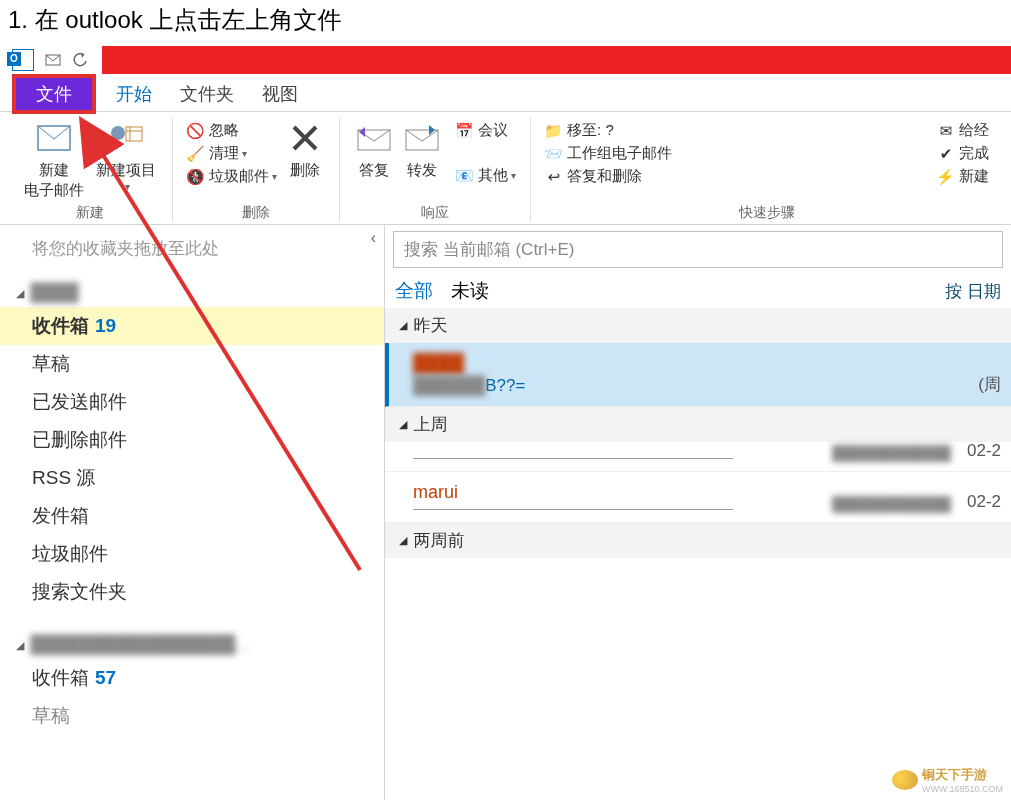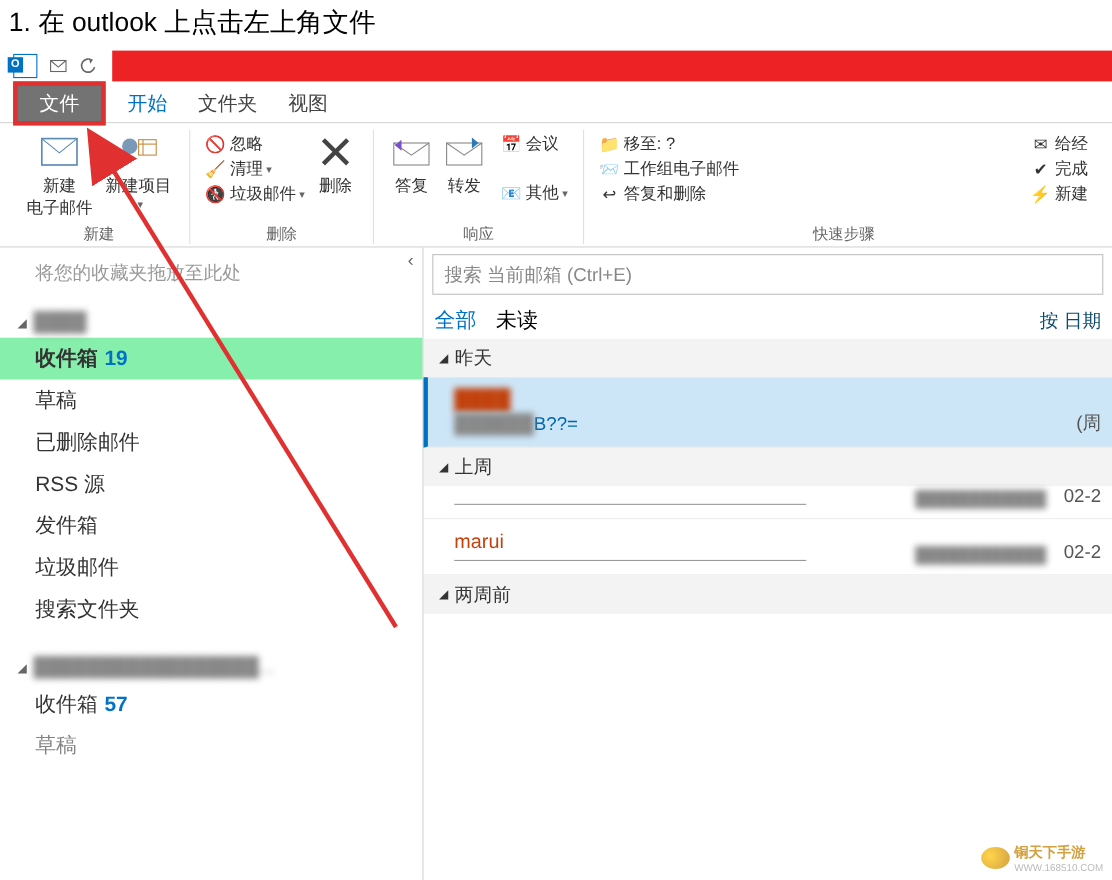--- a/index.html
+++ b/index.html
@@ -4,21 +4,21 @@
 <style>
 *{box-sizing:border-box;margin:0;padding:0;font-family:"Microsoft YaHei","Segoe UI",Arial,sans-serif}
 body{background:#fff;width:1011px;height:800px;overflow:hidden;position:relative}
 .instruction{font-size:24px;padding:4px 8px 8px;color:#000}
 .qat{display:flex;align-items:center;height:32px;padding-left:12px}
 .qat-logo{width:22px;height:22px;background:#fff;border:1px solid #0072c6;position:relative;margin-right:8px}
 .qat-logo::before{content:"O";position:absolute;left:-6px;top:2px;width:14px;height:14px;background:#0072c6;color:#fff;font-size:10px;line-height:14px;text-align:center;font-weight:bold}
 .qat-icon{width:22px;height:22px;margin-right:6px;display:flex;align-items:center;justify-content:center;color:#666}
 .redbar{flex:1;height:28px;background:#ed2224;margin-left:4px}
 .tabs{display:flex;align-items:center;height:36px;border-bottom:1px solid #d4d4d4;padding-left:12px}
-.file-tab{position:relative;background:#737373;color:#fff;padding:4px 20px;font-size:18px;border:4px solid #e03030;margin-right:6px}
+.file-tab{position:relative;background:#6d28d9;color:#fff;padding:4px 20px;font-size:18px;border:4px solid #e03030;margin-right:6px}
 .tab{padding:6px 14px;font-size:18px;color:#444;cursor:pointer}
 .tab.active{color:#0072c6}
 .ribbon{display:flex;border-bottom:1px solid #d4d4d4;padding:6px 8px 2px;position:relative}
 .rgroup{display:flex;flex-direction:column;align-items:center;padding:0 10px;border-right:1px solid #e0e0e0}
 .rgroup:last-child{border-right:none}
 .rgroup-body{display:flex;align-items:flex-start;min-height:84px}
 .rgroup-label{font-size:14px;color:#666;margin-top:2px}
 .big-btn{display:flex;flex-direction:column;align-items:center;padding:2px 6px;cursor:pointer;font-size:15px;color:#333;text-align:center;line-height:1.3}
 .big-icon{width:36px;height:36px;margin-bottom:4px;display:flex;align-items:center;justify-content:center}
 .small-list{display:flex;flex-direction:column;gap:2px;padding-top:2px}
@@ -26,21 +26,21 @@
 .small-btn .si{width:18px;height:18px;margin-right:4px;display:inline-flex;align-items:center;justify-content:center}
 .arrow-down{font-size:10px;margin-left:3px;color:#666}
 .content{display:flex;height:calc(100% - 60px)}
 .navpane{width:385px;border-right:1px solid #d4d4d4;position:relative}
 .fav-drop{color:#999;font-size:17px;padding:12px 12px 12px 32px;border-bottom:1px solid transparent}
 .collapse-caret{position:absolute;right:8px;top:4px;color:#666;font-size:16px;cursor:pointer}
 .acct{display:flex;align-items:center;padding:10px 12px 4px 16px;font-size:17px;color:#666}
 .acct .tri{font-size:11px;margin-right:6px}
 .blur{filter:blur(3px);color:#888}
 .folder{padding:6px 12px 6px 32px;font-size:19px;color:#333;cursor:pointer}
-.folder.sel{background:#86efac;font-weight:bold}
+.folder.sel{background:#fef9c3;font-weight:bold}
 .folder .count{color:#0072c6;font-weight:bold;margin-left:6px}
 .maillist{flex:1;display:flex;flex-direction:column}
 .searchbox{margin:6px 8px;border:1px solid #c0c0c0;padding:6px 10px;color:#888;font-size:17px;cursor:text}
 .filters{display:flex;align-items:center;padding:4px 10px;font-size:19px}
 .filters .f{margin-right:18px;cursor:pointer}
 .filters .f.active{color:#0072c6}
 .filters .sort{margin-left:auto;color:#0c4a6e;font-size:17px}
 .grouphdr{background:#f3f3f3;padding:6px 14px;font-size:17px;color:#333;display:flex;align-items:center}
 .grouphdr .tri{font-size:11px;margin-right:6px}
 .mailitem{padding:10px 16px 10px 28px;border-bottom:1px solid #eee;position:relative}
@@ -219,20 +219,21 @@
   <div class="navpane">
     <div class="collapse-caret">‹</div>
     <div class="fav-drop">将您的收藏夹拖放至此处</div>
     <div class="acct">
         <span class="tri">◢</span>
         <span class="blur">████</span>
       </div>
     <div id="folders">
         <div class="folder sel"><span>收件箱</span><span class="count">19</span></div>
         <div class="folder"><span>草稿</span></div>
+        <div class="folder"><span>已发送邮件</span></div>
         <div class="folder"><span>已删除邮件</span></div>
         <div class="folder"><span>RSS 源</span></div>
         <div class="folder"><span>发件箱</span></div>
         <div class="folder"><span>垃圾邮件</span></div>
         <div class="folder"><span>搜索文件夹</span></div>
       </div>
     <div class="acct" style="margin-top:14px">
         <span class="tri">◢</span>
         <span class="blur">█████████████████...</span>
       </div>

